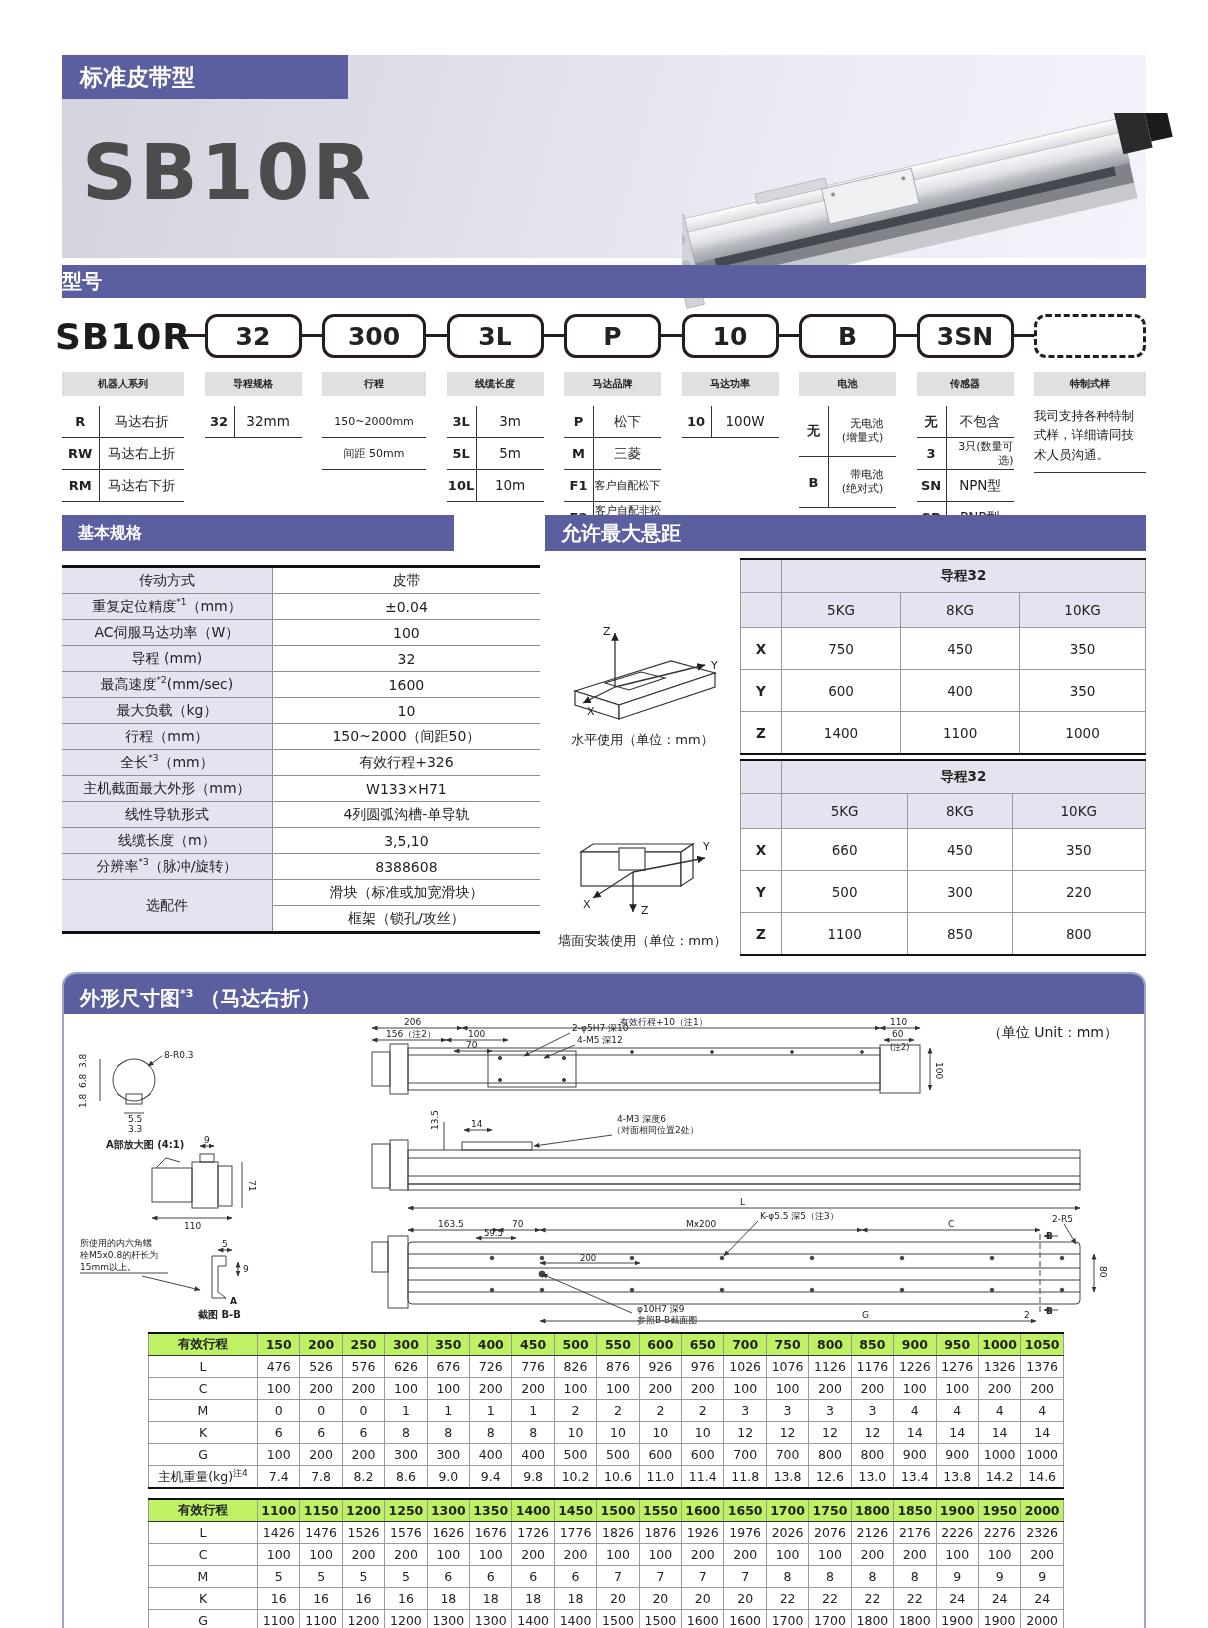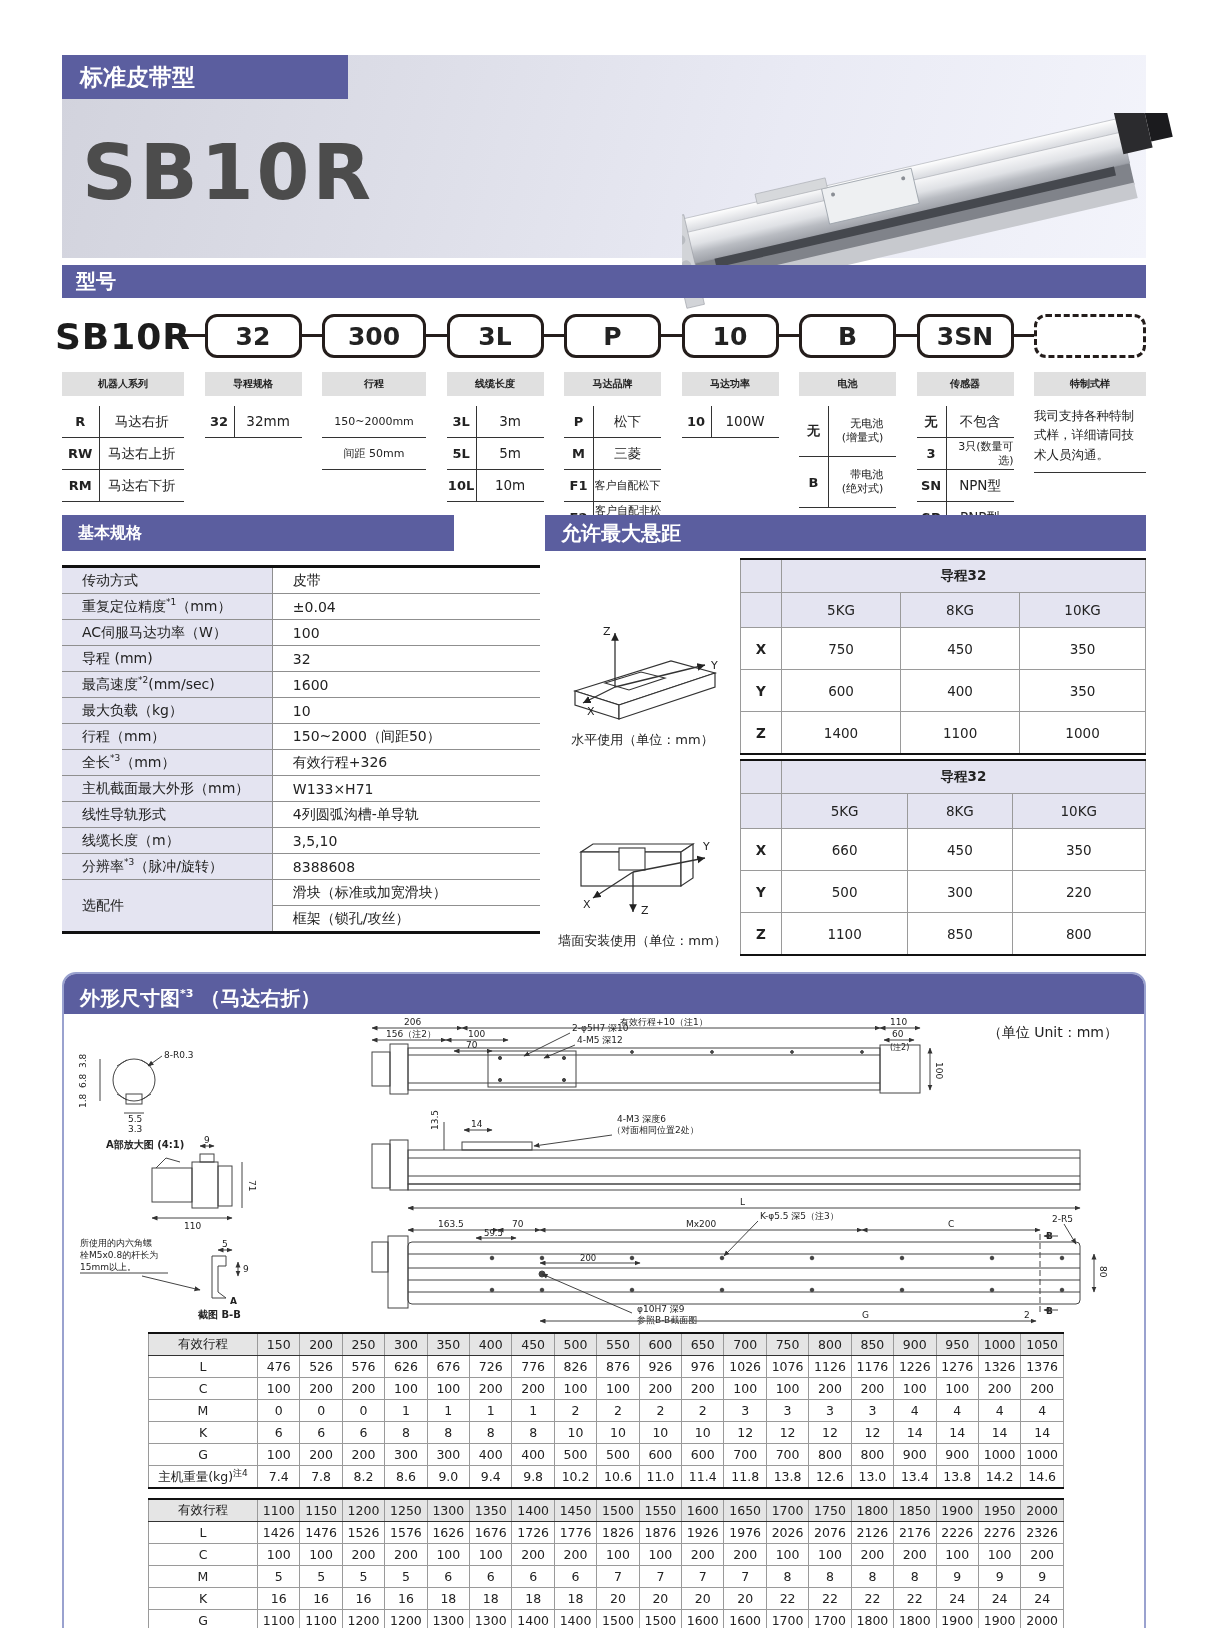--- a/index.html
+++ b/index.html
@@ -9,21 +9,21 @@
   
   .hero{left:62px;top:55px;width:1084px;height:203px;
         background:linear-gradient(105deg,#d2d3dd 0%,#dcdde7 30%,#e9eaf4 65%,#f3f4fb 100%);}
   .banner{left:62px;top:55px;width:286px;height:44px;background:#5b5e9f;color:#fff;
           font-size:23px;font-weight:bold;line-height:44px;padding-left:18px;box-sizing:border-box;}
   .big-title{left:82px;top:128px;font-size:76px;font-weight:800;color:#4c4c4c;letter-spacing:3px;}
   .hero-photo{left:620px;top:58px;width:520px;height:198px;}
 
   
   .secbar{background:#5b5e9f;color:#fff;font-weight:bold;box-sizing:border-box;}
-  .modelbar{left:62px;top:265px;width:1084px;height:33px;font-size:20px;line-height:33px;padding-left:14px;}
+  .modelbar{left:62px;top:265px;width:1084px;height:33px;font-size:20px;line-height:33px;}
   .specbar{left:62px;top:515px;width:392px;height:36px;font-size:16px;line-height:36px;padding-left:16px;}
   .ovbar{left:545px;top:515px;width:601px;height:36px;font-size:20px;line-height:36px;padding-left:16px;}
 
   
   .model-area{left:62px;top:308px;width:1084px;height:190px;}
   .model-cols{position:relative;display:flex;justify-content:space-between;width:100%;}
   .model-line{position:absolute;left:112px;right:48px;top:26px;height:3px;background:#241d1b;}
   .mc-col{position:relative;width:97px;display:flex;flex-direction:column;}
   .mc-col.c0{width:122px;}
   .mc-col.c2{width:104px;}
@@ -41,21 +41,21 @@
   .mc-code{width:30%;display:flex;align-items:center;justify-content:center;font-size:13px;font-weight:bold;
            border-right:1.6px solid #333;}
   .mc-val{flex:1;display:flex;align-items:center;justify-content:center;font-size:13.5px;text-align:right;
           white-space:pre-line;line-height:1.25;}
   .mc-val.small{font-size:11px;}
   .mc-note{margin-top:10px;font-size:12.5px;line-height:1.55;border-bottom:1.6px solid #333;padding-bottom:8px;}
 
   
   .spec-wrap{left:62px;top:565px;width:478px;}
   table.spec{width:100%;border-collapse:collapse;border-top:3px solid #111;border-bottom:3px solid #111;}
-  table.spec td{border-bottom:1px solid #8f8f8f;font-size:14px;height:25px;text-align:left;padding:0 20px;}
+  table.spec td{border-bottom:1px solid #8f8f8f;font-size:14px;height:25px;text-align:center;padding:0 20px;}
   td.sl{background:#e4e4f1;width:44%;border-right:1px solid #8f8f8f;}
   sup.s{font-size:9px;}
 
   
   .ov-area{left:545px;top:558px;width:601px;}
   .ov-block{display:flex;align-items:stretch;}
   .ov-left{width:195px;display:flex;flex-direction:column;align-items:center;justify-content:flex-end;padding-bottom:6px;box-sizing:border-box;}
   .ov-cap{font-size:13px;}
   table.ov{flex:1;border-collapse:collapse;border-top:2.5px solid #111;border-bottom:2.5px solid #111;table-layout:fixed;}
   table.ov td{border:1px solid #9a9a9a;text-align:center;font-size:13.5px;}
@@ -71,21 +71,21 @@
   .unit-note{position:absolute;right:26px;top:50px;font-size:14px;color:#222;}
   .dims-svg{display:block;margin:4px auto 0 auto;}
   svg text{font-family:"DejaVu Sans","Liberation Sans",sans-serif;}
 
   
   .st-wrap{margin:2px 0 0 84px;width:916px;}
   table.st{border-collapse:collapse;width:916px;border-top:2.5px solid #111;border-bottom:2.5px solid #111;
            table-layout:fixed;margin-bottom:9px;}
   table.st td{border:1px solid #9a9a9a;text-align:center;font-size:12.5px;height:21px;padding:0;}
   table.st td.rl{width:108px;background:#fff;}
-  table.st tr.hd td{background:#e5e5e5;font-weight:400;border-bottom:1.6px solid #333;margin-top:19px;}
+  table.st tr.hd td{background:#bef264;font-weight:700;border-bottom:1.6px solid #333;margin-top:19px;}
   .dim-note-sup{font-size:11px;vertical-align:super;}
 </style>
 </head>
 <body>
 
 <div class="abs hero">
   <svg class="abs hero-photo" viewBox="0 0 520 198">
     <defs>
       <linearGradient id="railG" x1="0" y1="0" x2="0" y2="1">
         <stop offset="0" stop-color="#fbfbfc"></stop>

